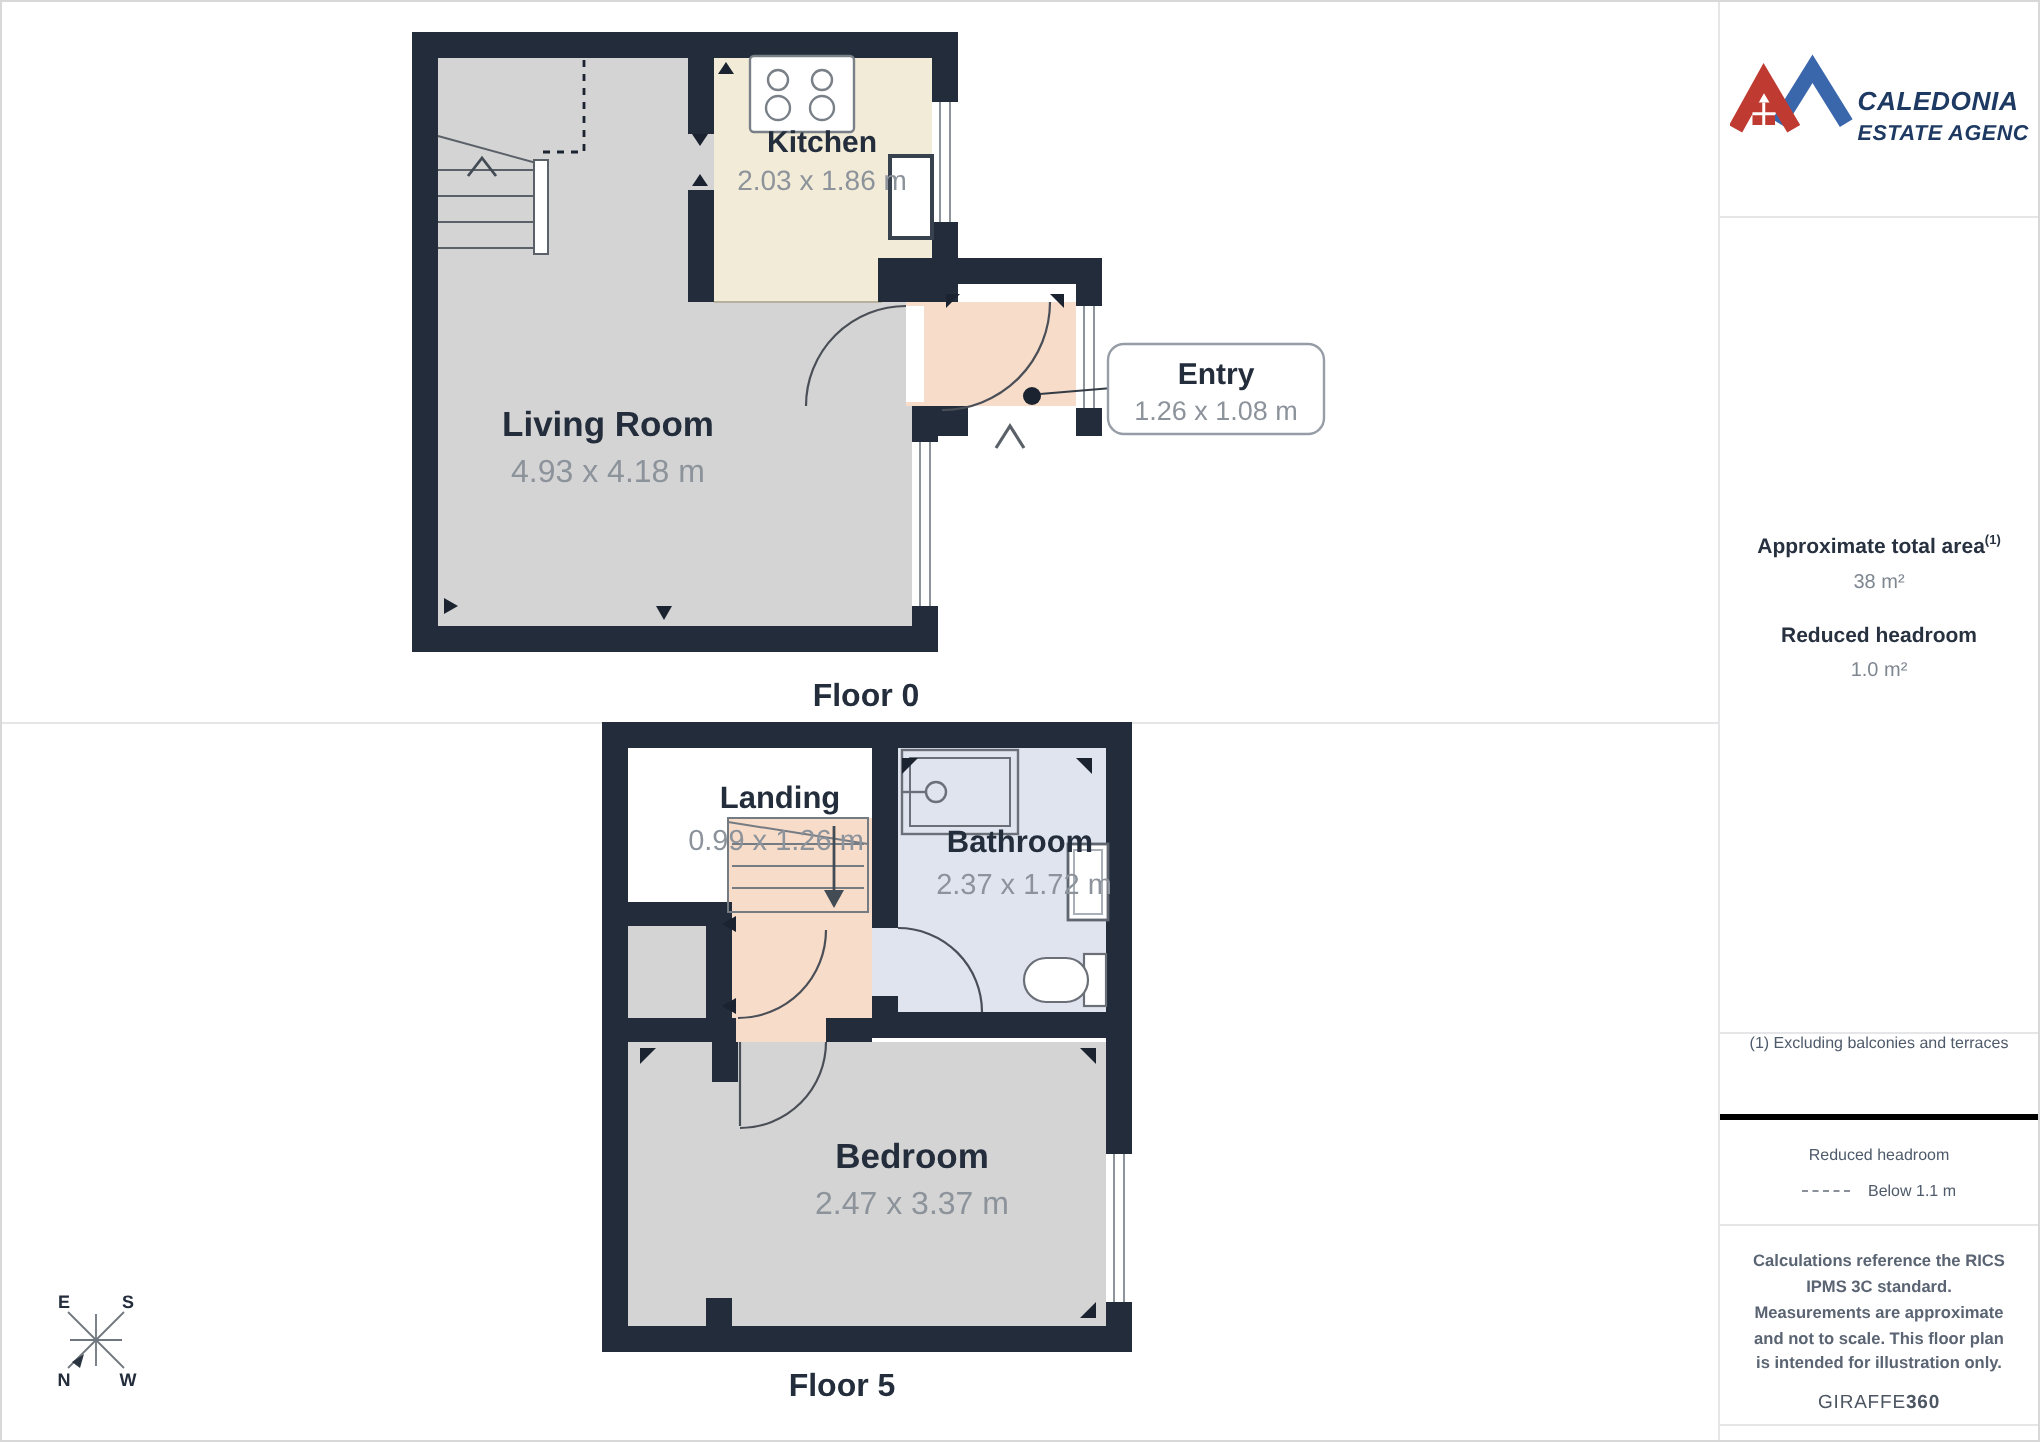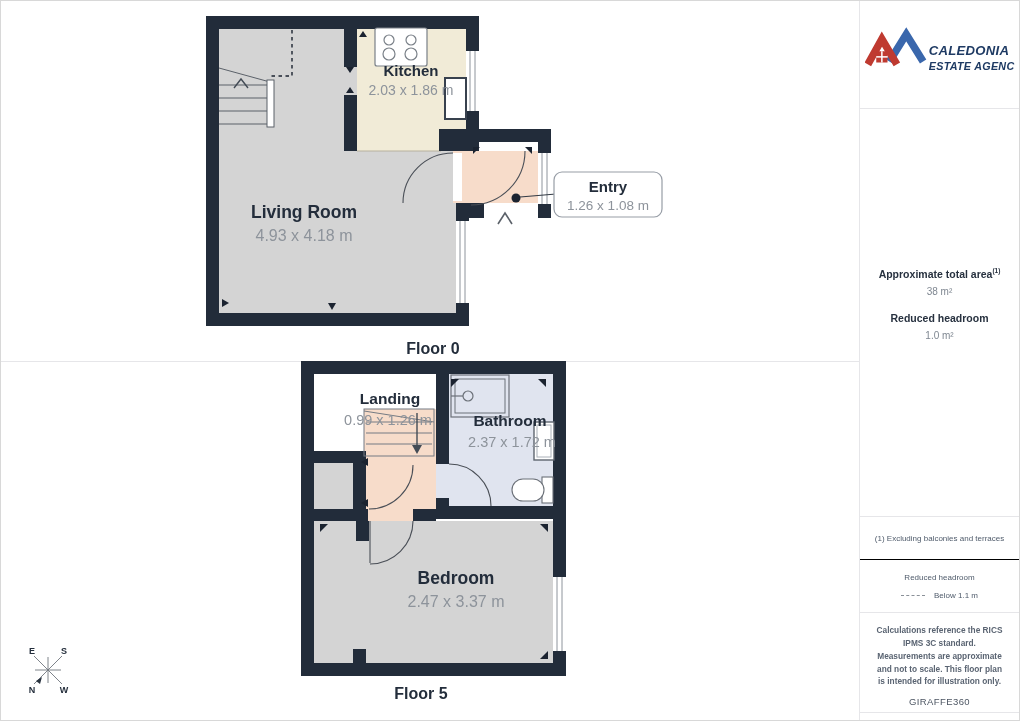--- a/index.html
+++ b/index.html
@@ -24,30 +24,30 @@
   
   .sidebar { position:absolute; right:0; top:0; width:159px; height:719px; border-left:1px solid #e6e6e9; background:#fff; }
   .sb-block { position:absolute; left:0; width:100%; box-sizing:border-box; text-align:center; }
   .sb-logo { top:0; height:108px; border-bottom:1px solid #e6e6e9; display:flex; align-items:center; justify-content:center;font-style:italic; }
   .logo-t { fill:#1e3a63; font-weight:700; }
   .sb-area { top:266px; }
   .sb-h { font-size:10.5px; font-weight:700; color:#27313f; }
   .sb-h sup { font-size:6.5px; }
   .sb-v { font-size:10px; color:#7f8791; margin-top:6px; }
   .mt { margin-top:15px; }
-  .sb-fn { top:515px; height:44px; border-top:1px solid #e6e6e9; border-bottom:1px solid #000000;
-           display:flex; align-items:center; justify-content:center; font-size:8px; color:#4f5b6b; }
+  .sb-fn { top:515px; height:44px; border-top:1px solid #e6e6e9; border-bottom:3px solid #000000;
+           display:flex; justify-content:center; font-size:8px; color:#4f5b6b; }
   .sb-legend { top:559px; height:53px; border-bottom:1px solid #e6e6e9; font-size:8px; color:#4f5b6b; }
   .sb-lt { margin-top:13px; }
   .sb-li { margin-top:9px; }
   .dash { display:inline-block; width:24px; height:0; border-top:1.2px dashed #8a9098; margin-right:9px; vertical-align:2px; }
   .sb-disc { top:612px; height:100px; border-bottom:1px solid #e6e6e9; padding:11px 13px 0; font-size:8.3px; color:#5a6472; }
   .sb-disc p { margin:0; line-height:1.55;font-weight:bold; }
   .brand { margin-top:8px; font-size:9.5px; color:#4c5562; letter-spacing:0.4px; }
-  .brand b { font-weight:400; }
+  .brand b { font-weight:700; }
 </style>
 </head>
 <body>
 
 <div class="page">
 
   <div class="plans">
 
     <div class="floor-sec floor0-sec">
       <svg width="859" height="360" viewBox="0 0 859 360">

